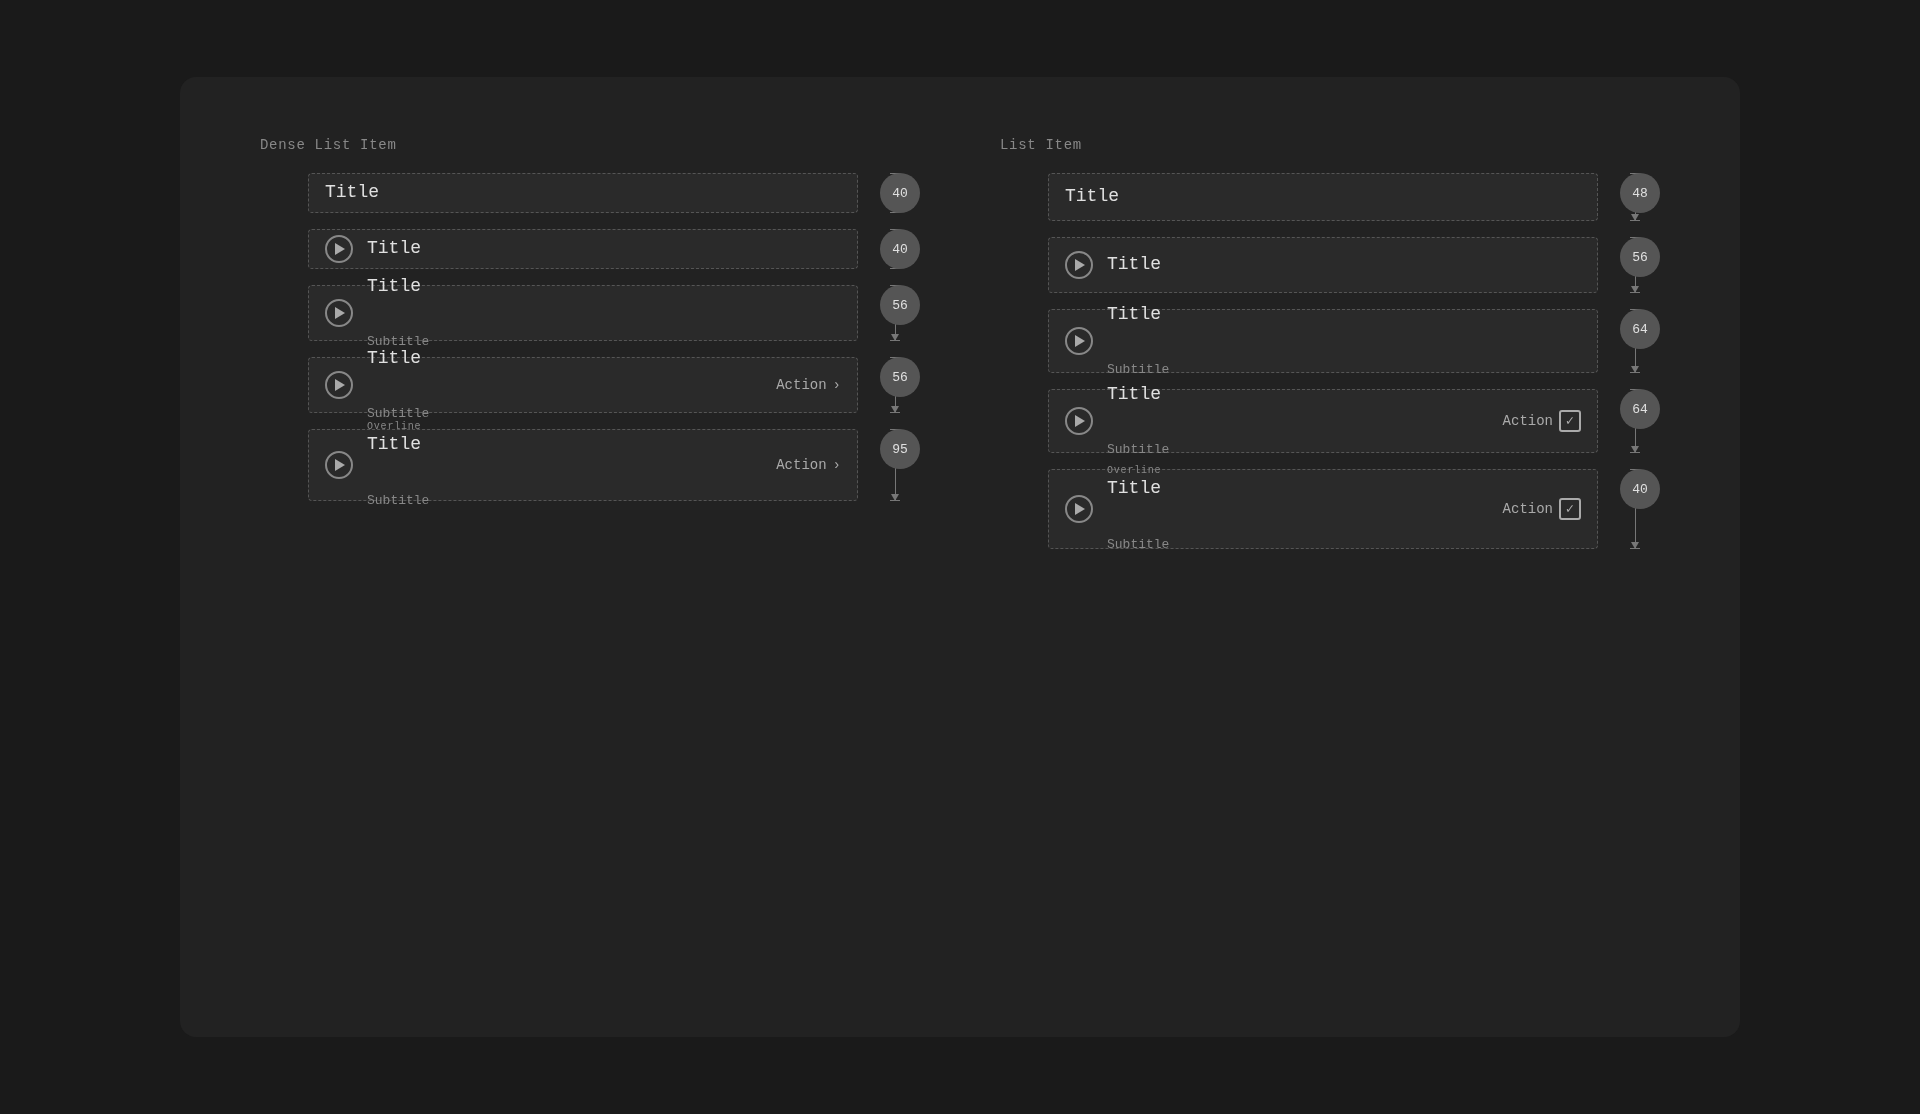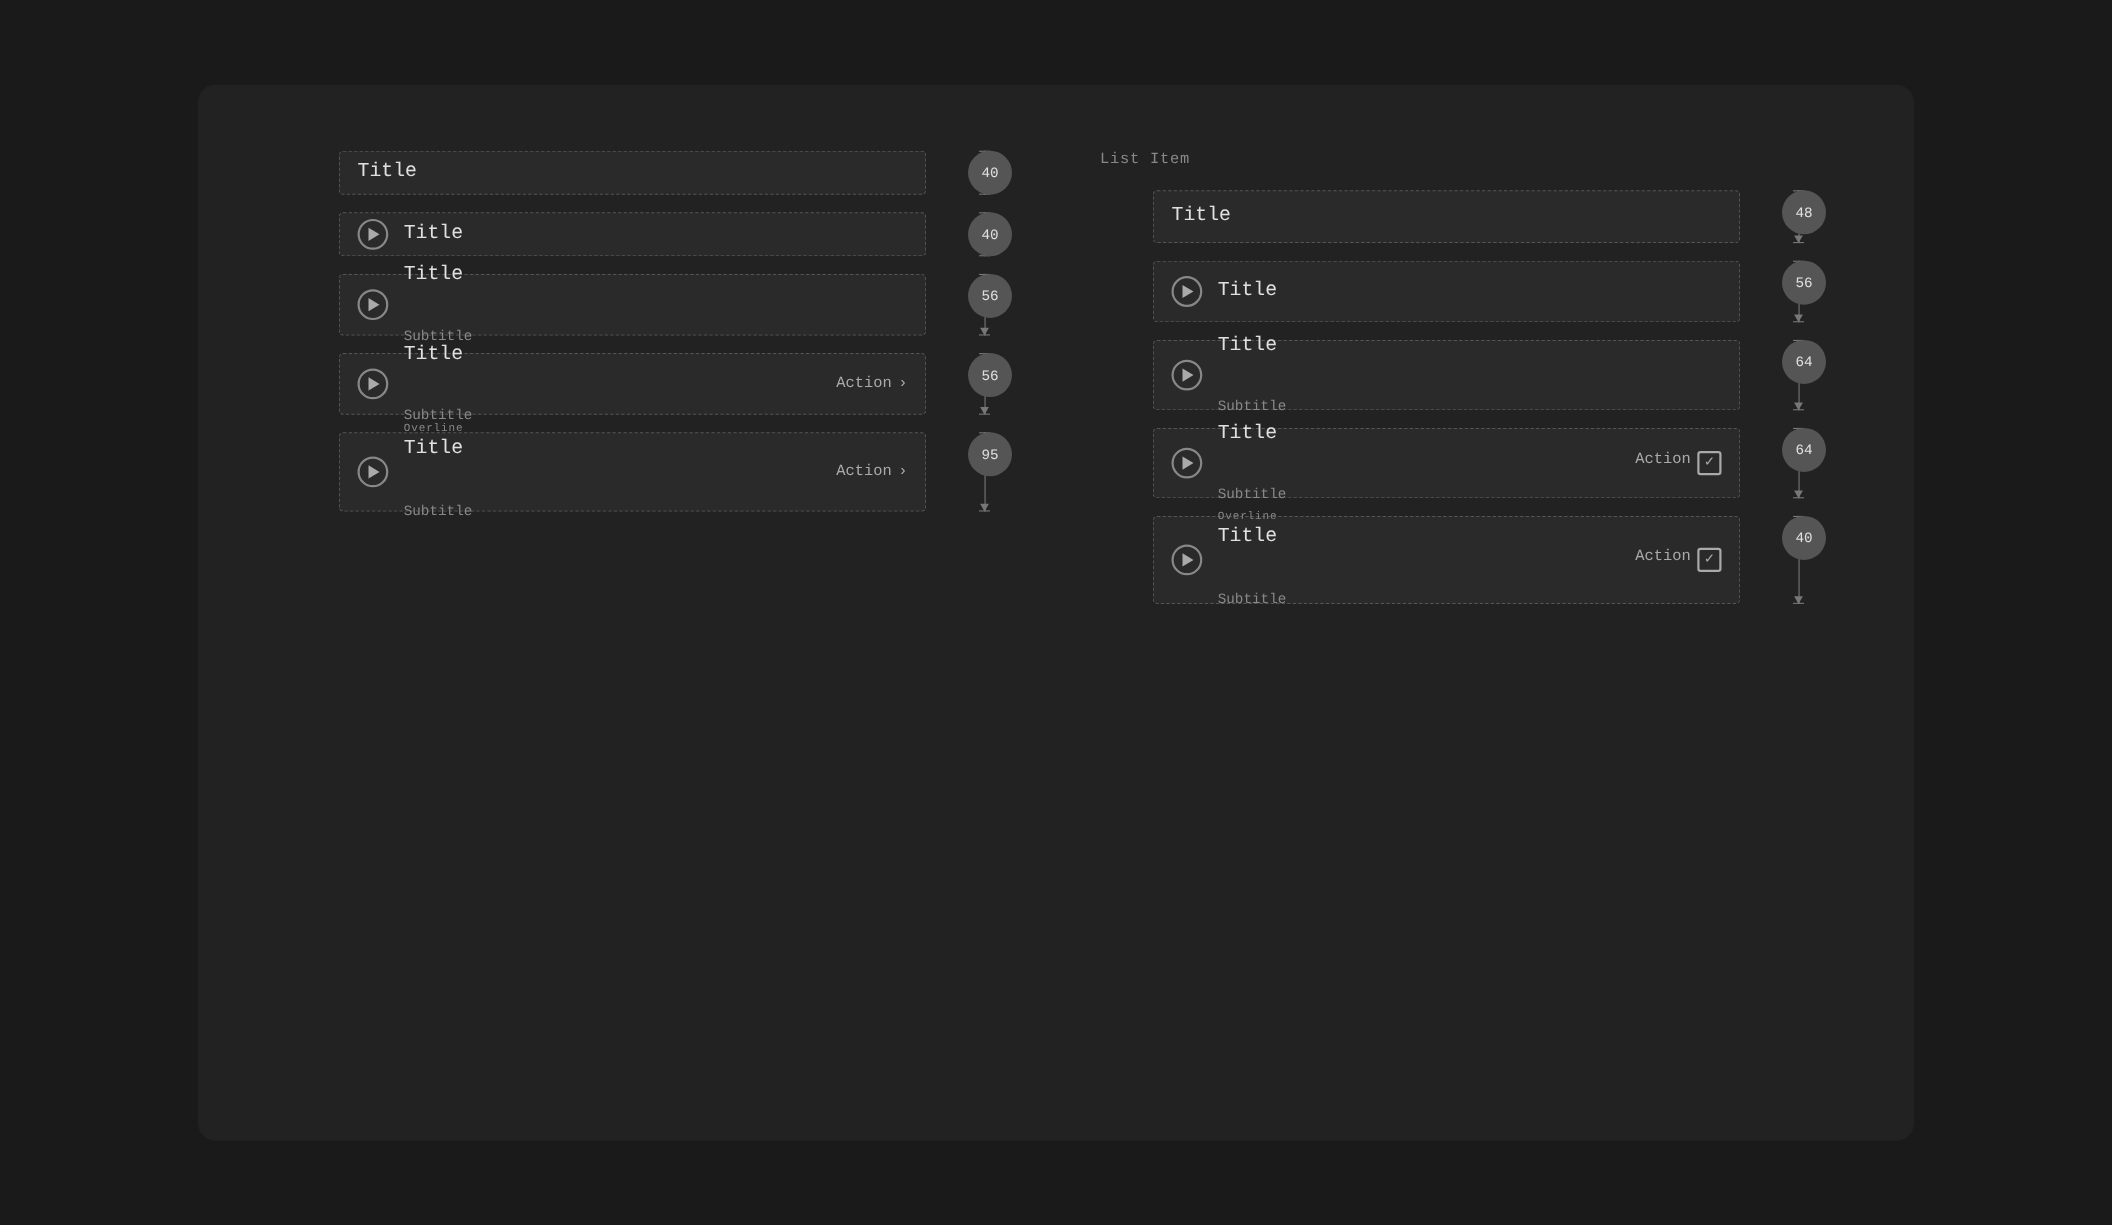--- a/index.html
+++ b/index.html
@@ -37,21 +37,21 @@
       font-family: 'Courier New', monospace;
     }
     .list-items-wrapper {
       display: flex;
       flex-direction: column;
       gap: 16px;
     }
     .list-item-row {
       display: flex;
       align-items: center;
-      gap: 28px;
+      gap: 12px;
       padding-left: 48px;
     }
     .list-item-box {
       flex: 1;
       background: #2a2a2a;
       border: 1px dashed #555;
       border-radius: 4px;
       display: flex;
       align-items: center;
       padding: 0 16px;
@@ -102,20 +102,21 @@
       line-height: 1.3;
     }
     .subtitle-text {
       font-size: 13px;
       color: #888;
       line-height: 1.3;
       margin-top: 36px;
     }
     .action-area {
       display: flex;
+      align-items: center;
       gap: 6px;
       margin-left: 16px;
       flex-shrink: 0;
     }
     .action-label {
       font-size: 14px;
       color: #aaa;
     }
     .chevron-icon {
       font-size: 14px;
@@ -202,20 +203,21 @@
       justify-content: center;
       position: relative;
       z-index: 1;
     }
   </style>
 </head>
 <body>
 
 <div class="outer-container">
 <div class="column">
+      <div class="column-label">Dense List Item</div>
       <div class="list-items-wrapper">
         <div class="list-item-row">
           <div class="list-item-box h40">
             <div class="text-content">
               <span class="title-text">Title</span>
             </div>
           </div>
           <div class="vertical-measure">
             <div class="measure-line"></div>
             <div class="measure-tick-top"></div>

